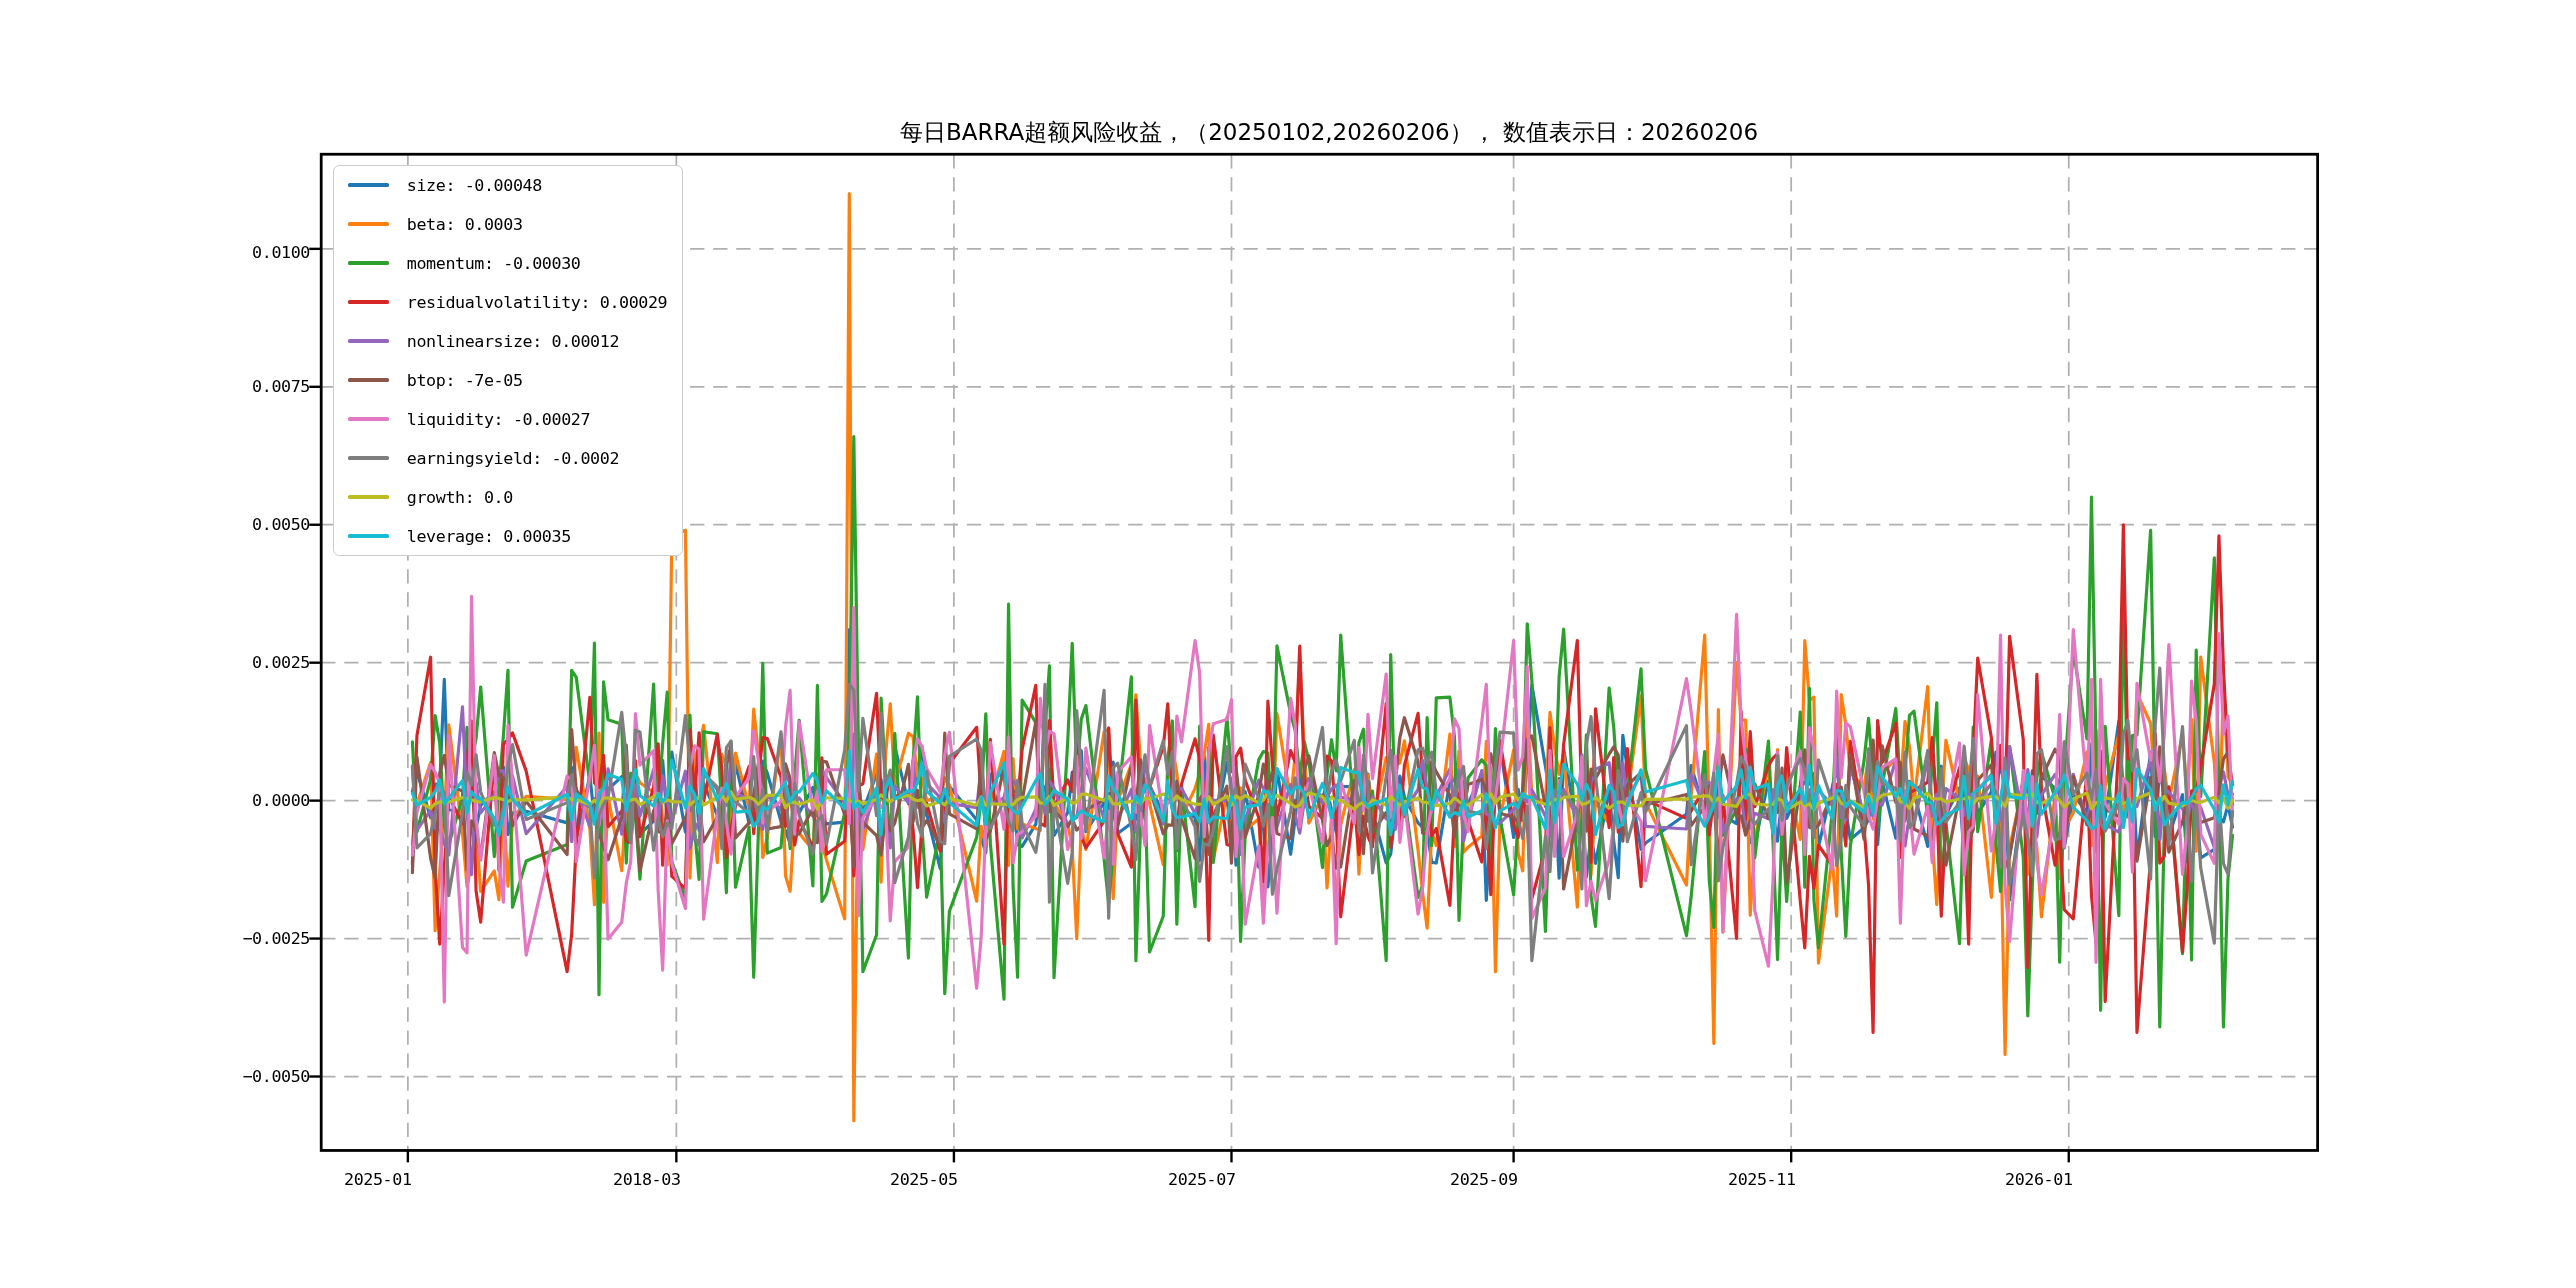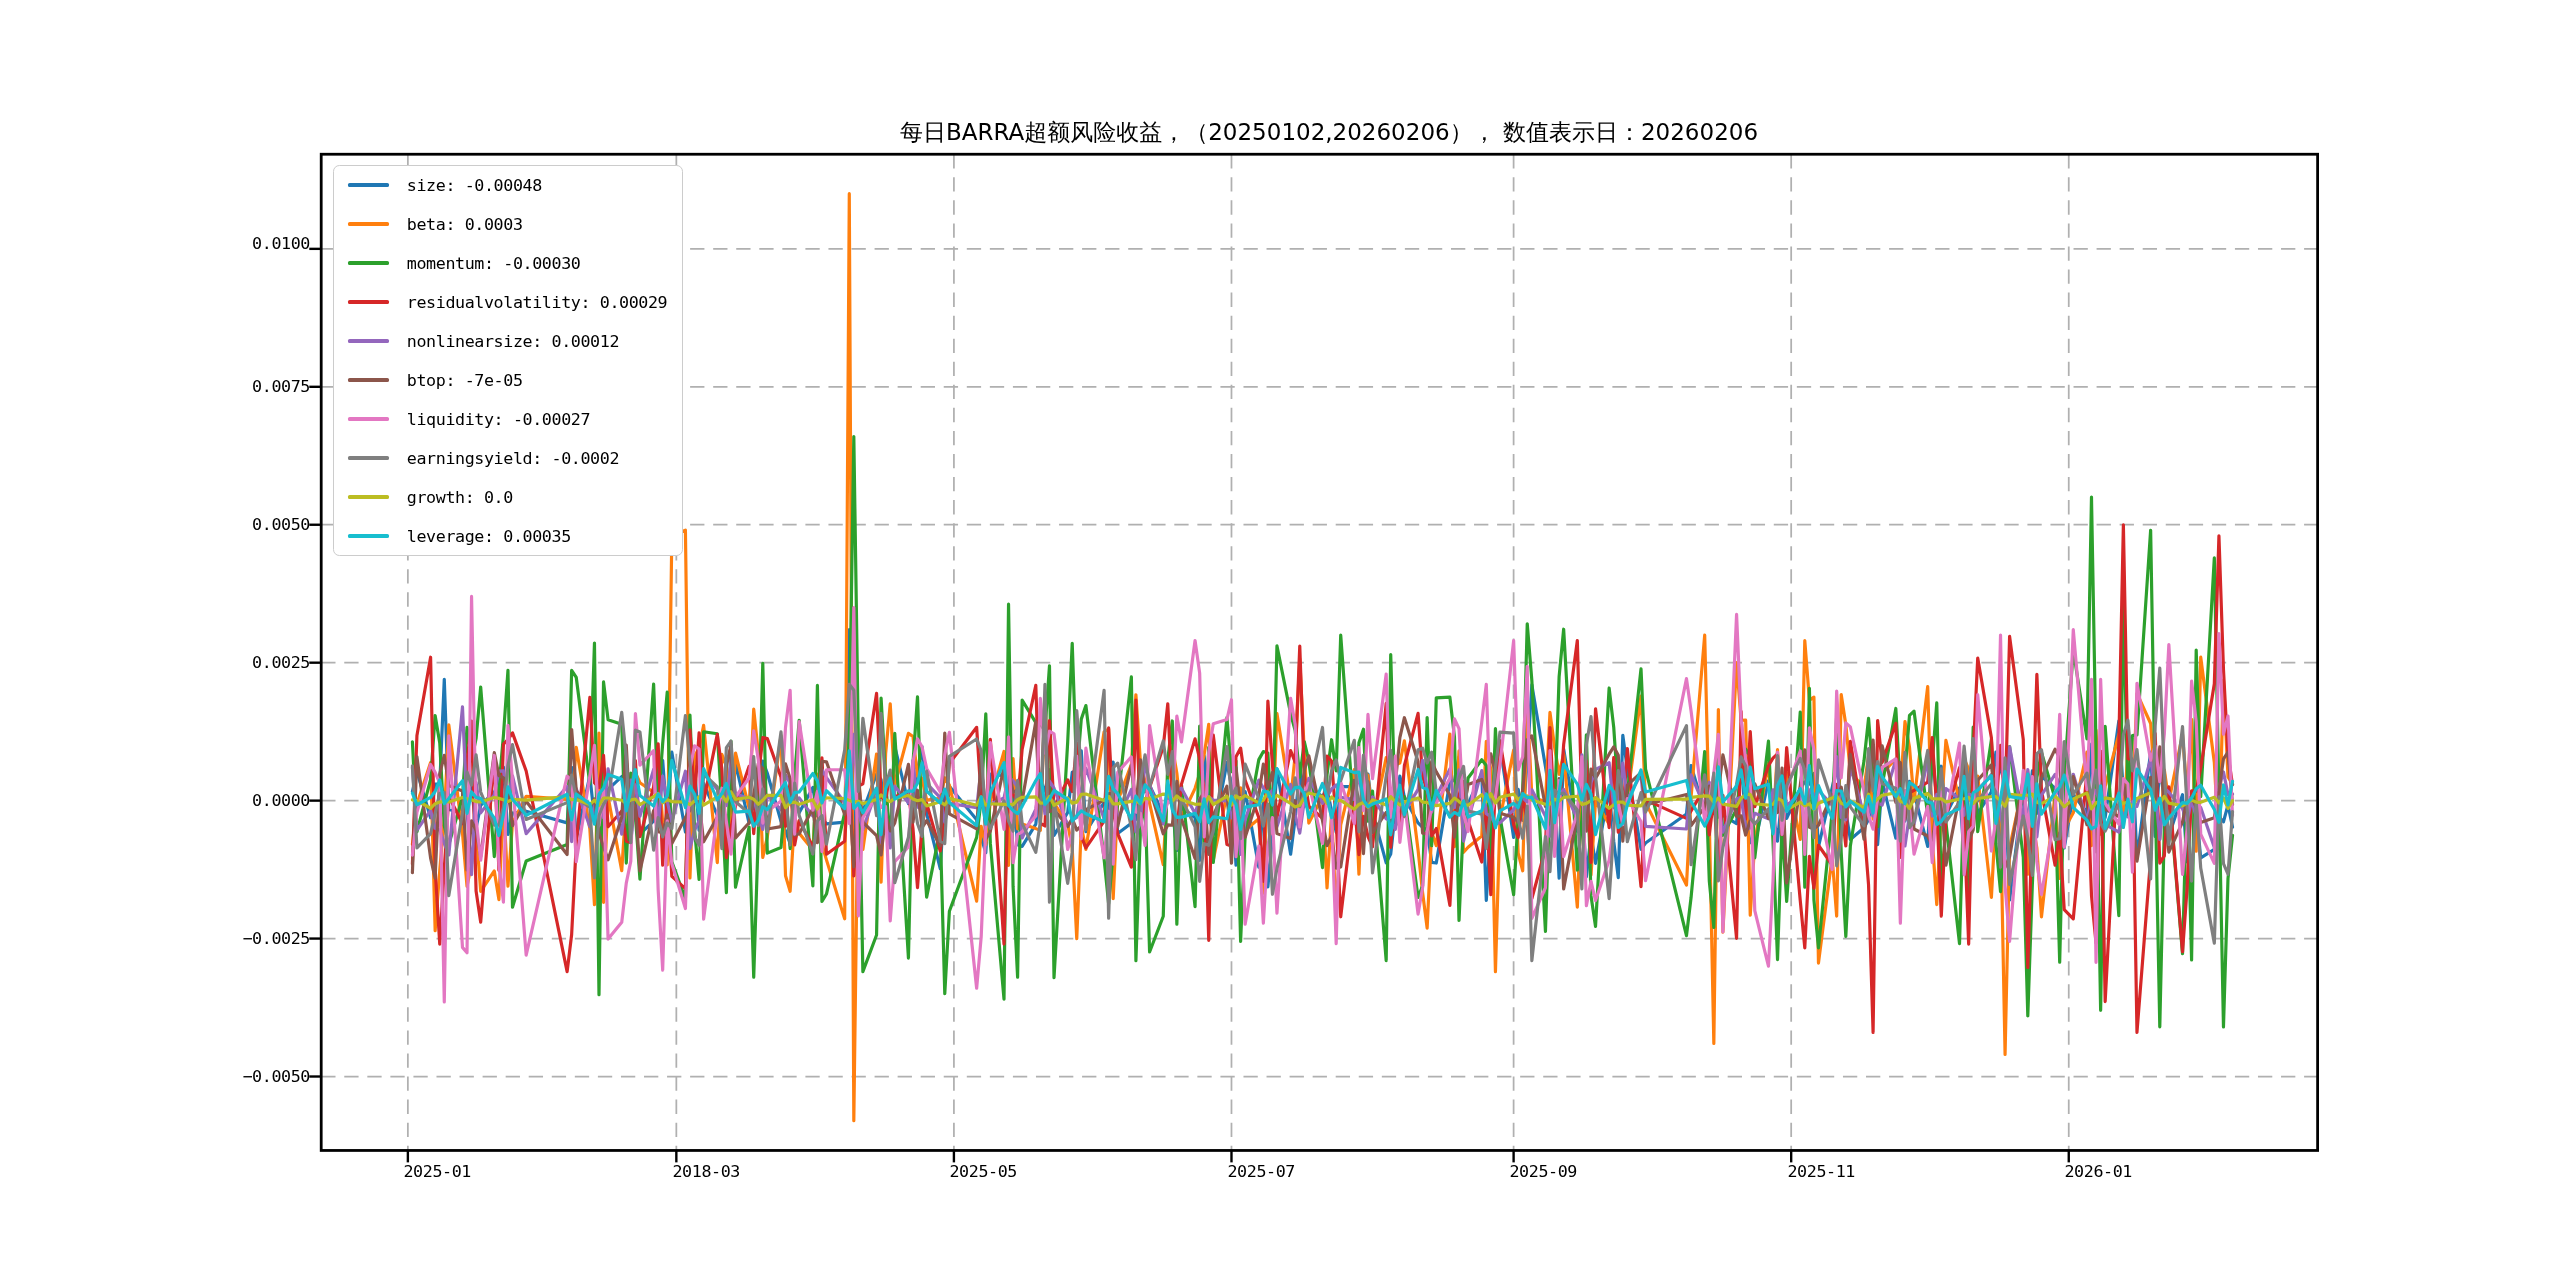--- a/index.html
+++ b/index.html
@@ -3,22 +3,22 @@
 <meta charset="utf-8">
 <style>
   html,body{margin:0;padding:0;background:#ffffff;width:2576px;height:1288px;overflow:hidden;}
   body{font-family:"DejaVu Sans",sans-serif;color:#000;}
   .fig{position:absolute;left:0;top:0;width:2576px;height:1288px;background:#fff;}
   .title{position:absolute;left:331px;top:116px;width:1996px;height:32px;line-height:32px;
          text-align:center;font-size:23px;color:#000;font-family:"DejaVu Sans",sans-serif;}
   #plot{position:absolute;left:0;top:0;}
   .ylab{position:absolute;left:119px;width:191px;height:25.4px;line-height:25.4px;text-align:right;
         font-family:"DejaVu Sans Mono",monospace;font-size:16.7px;letter-spacing:-0.4px;color:#000;}
-  .xlab{position:absolute;width:127px;height:24px;line-height:24px;text-align:right;
-        font-family:"DejaVu Sans Mono",monospace;font-size:16.7px;letter-spacing:-0.4px;color:#000;}
+  .xlab{position:absolute;width:127px;height:24px;line-height:24px;text-align:left;
+        font-family:"DejaVu Sans Mono",monospace;font-size:16.7px;letter-spacing:-0.4px;color:#000;margin-top:8px;}
   .legend{position:absolute;left:333px;top:165px;background:#ffffff;border:1.6px solid #cccccc;
           border-radius:6.4px;padding:9.5px 14.3px;display:flex;flex-direction:column;gap:20px;z-index:5;}
   .lrow{display:flex;align-items:center;gap:17.5px;height:19px;}
   .lswatch{width:41px;height:4px;border-radius:1.6px;flex:0 0 auto;}
   .llabel{font-family:"DejaVu Sans Mono",monospace;font-size:16.7px;letter-spacing:-0.4px;
           color:#000;white-space:pre;}
 </style>
 </head>
 <body>
 
@@ -70,21 +70,21 @@
         <line x1="389" y1="313" x2="404" y2="313"></line>
         <line x1="389" y1="486.5" x2="404" y2="486.5"></line>
         <line x1="389" y1="660" x2="404" y2="660"></line>
         <line x1="389" y1="833.5" x2="404" y2="833.5"></line>
         <line x1="389" y1="1007" x2="404" y2="1007"></line>
         <line x1="389" y1="1180.5" x2="404" y2="1180.5"></line>
         <line x1="389" y1="1354" x2="404" y2="1354"></line>
       </g>
     </svg>
   <div id="ylabels">
-      <div class="ylab" style="top: 231px;">0.0100</div>
+      <div class="ylab" style="top: 240px;">0.0100</div>
       <div class="ylab" style="top: 374px;">0.0075</div>
       <div class="ylab" style="top: 512px;">0.0050</div>
       <div class="ylab" style="top: 650px;">0.0025</div>
       <div class="ylab" style="top: 788px;">0.0000</div>
       <div class="ylab" style="top: 926px;">−0.0025</div>
       <div class="ylab" style="top: 1064px;">−0.0050</div>
     </div>
   <div id="xlabels">
       <div class="xlab" style="left: 344px; top: 1159px;">2025-01</div>
       <div class="xlab" style="left: 613px; top: 1159px;">2018-03</div>

